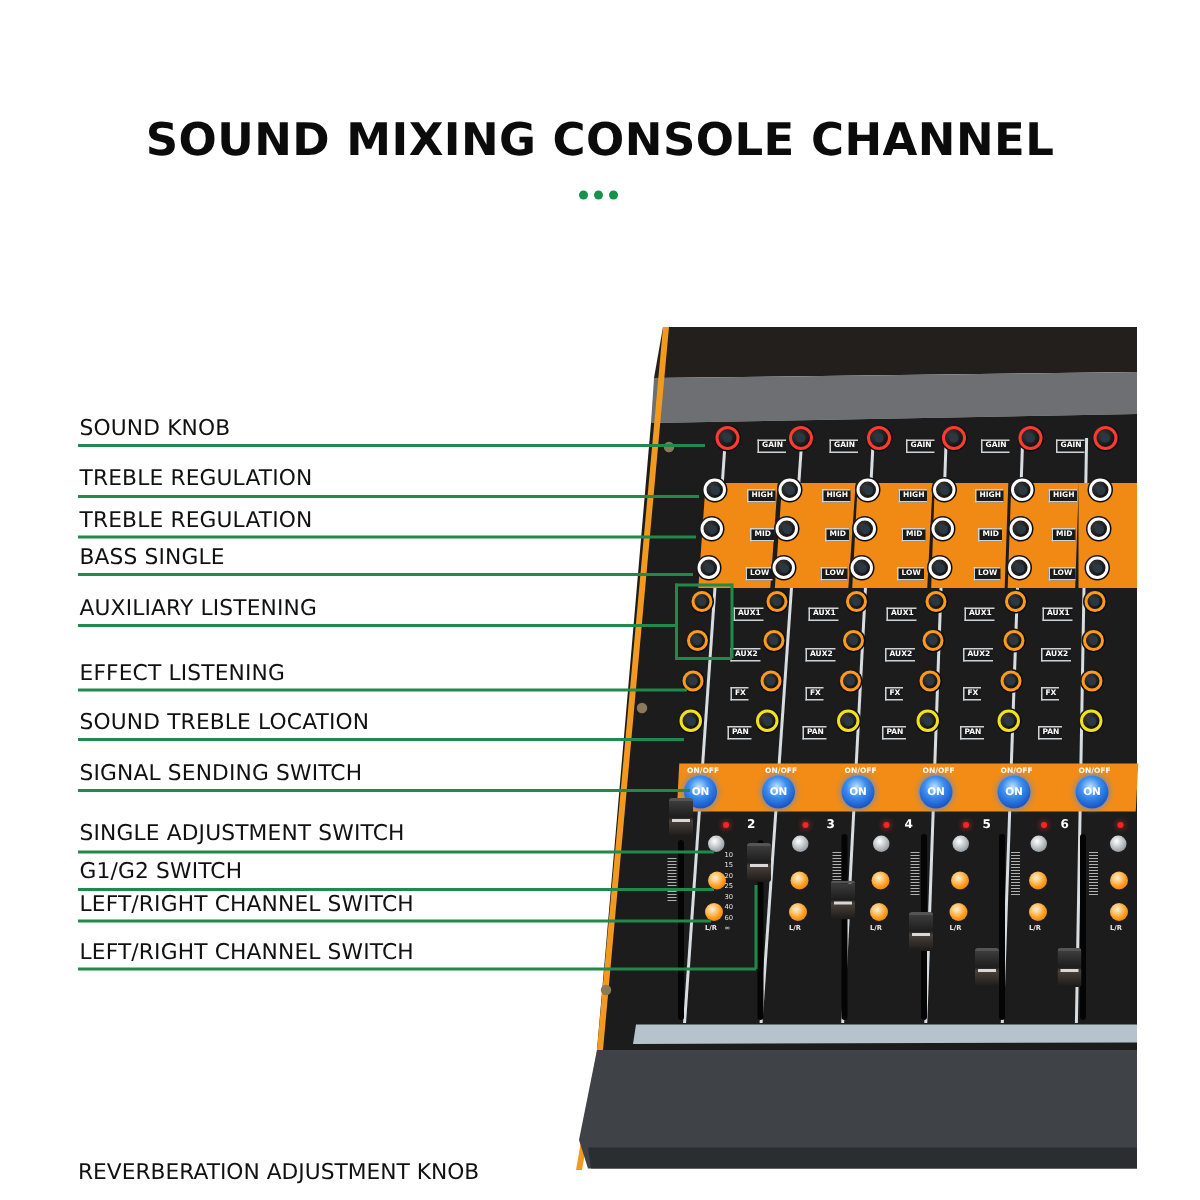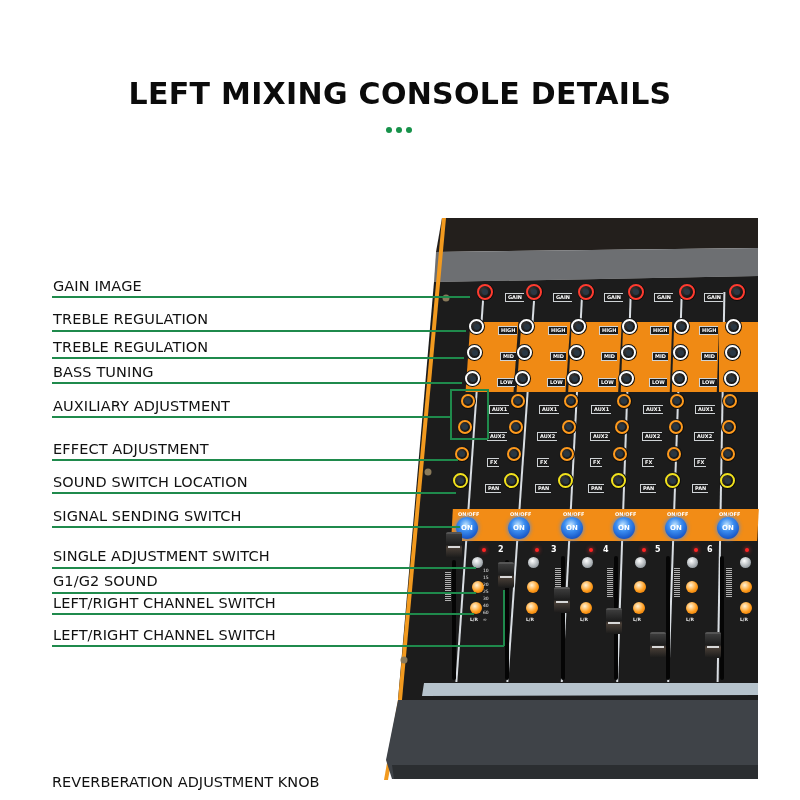--- a/index.html
+++ b/index.html
@@ -59,21 +59,21 @@
   .leader { position: absolute; height: 1.5px; background: #1f8a4c; }
   .leader-v { position: absolute; width: 1.5px; background: #1f8a4c; }
   .footer-label {
     position: absolute; left: 52px; top: 774px; font-family: "DejaVu Sans", sans-serif;
     font-size: 14.5px; color: #111111; white-space: nowrap;
   }
 </style>
 </head>
 <body>
 
-<div class="title">LEFT MIXING CONSOLE DETAILS</div>
+<div class="title">SOUND MIXING CONSOLE CHANNEL</div>
 <div class="dots">
   <span class="dot"></span>
   <span class="dot"></span>
   <span class="dot"></span>
 </div>
 
 <div class="mixer">
   <svg class="body-shape" width="800" height="800">
 
     <polygon points="442,218 758,218 758,248 436,252" fill="#231f1c"></polygon>
@@ -407,52 +407,52 @@
   <div class="peak-led" style="left:745px;top:548px;"></div>
   <div class="peak-btn" style="left:740px;top:557px;"></div>
   <div class="solo-btn" style="left:740px;top:581px;"></div>
   <div class="g12-btn" style="left:740px;top:602px;"></div>
   <div class="tiny-label" style="left:740px;top:617px;">L/R</div>
   <div class="meter" style="left:726px;top:568px;height:30px;"></div>
   <div class="fader-slot" style="left:720px;top:556px;height:124px;"></div>
   <div class="fader-cap" style="left:705px;top:632px;"></div>
 </div>
 
-<div class="callout" style="top:278px;">GAIN IMAGE</div>
+<div class="callout" style="top:278px;">SOUND KNOB</div>
 <div class="leader" style="left:52px; top:296px; width:418px;"></div>
 
 <div class="callout" style="top:311px;">TREBLE REGULATION</div>
 <div class="leader" style="left:52px; top:330px; width:414px;"></div>
 
 <div class="callout" style="top:339px;">TREBLE REGULATION</div>
 <div class="leader" style="left:52px; top:357px; width:412px;"></div>
 
-<div class="callout" style="top:364px;">BASS TUNING</div>
+<div class="callout" style="top:364px;">BASS SINGLE</div>
 <div class="leader" style="left:52px; top:382px; width:410px;"></div>
 
-<div class="callout" style="top:398px;">AUXILIARY ADJUSTMENT</div>
+<div class="callout" style="top:398px;">AUXILIARY LISTENING</div>
 <div class="leader" style="left:52px; top:416px; width:398px;"></div>
 <div class="leader-v" style="left:450px; top:389px; height:50px;"></div>
 <div class="leader" style="left:450px; top:389px; width:38px;"></div>
 <div class="leader" style="left:450px; top:438px; width:38px;"></div>
 <div class="leader-v" style="left:487px; top:389px; height:50px;"></div>
 
-<div class="callout" style="top:441px;">EFFECT ADJUSTMENT</div>
+<div class="callout" style="top:441px;">EFFECT LISTENING</div>
 <div class="leader" style="left:52px; top:459px; width:406px;"></div>
 
-<div class="callout" style="top:474px;">SOUND SWITCH LOCATION</div>
+<div class="callout" style="top:474px;">SOUND TREBLE LOCATION</div>
 <div class="leader" style="left:52px; top:492px; width:404px;"></div>
 
 <div class="callout" style="top:508px;">SIGNAL SENDING SWITCH</div>
 <div class="leader" style="left:52px; top:526px; width:408px;"></div>
 
 <div class="callout" style="top:548px;">SINGLE ADJUSTMENT SWITCH</div>
 <div class="leader" style="left:52px; top:567px; width:424px;"></div>
 
-<div class="callout" style="top:573px;">G1/G2 SOUND</div>
+<div class="callout" style="top:573px;">G1/G2 SWITCH</div>
 <div class="leader" style="left:52px; top:592px; width:424px;"></div>
 
 <div class="callout" style="top:595px;">LEFT/RIGHT CHANNEL SWITCH</div>
 <div class="leader" style="left:52px; top:613px; width:422px;"></div>
 
 <div class="callout" style="top:627px;">LEFT/RIGHT CHANNEL SWITCH</div>
 <div class="leader" style="left:52px; top:645px; width:452px;"></div>
 <div class="leader-v" style="left:503px; top:590px; height:56px;"></div>
 
 <div class="footer-label">REVERBERATION ADJUSTMENT KNOB</div>

